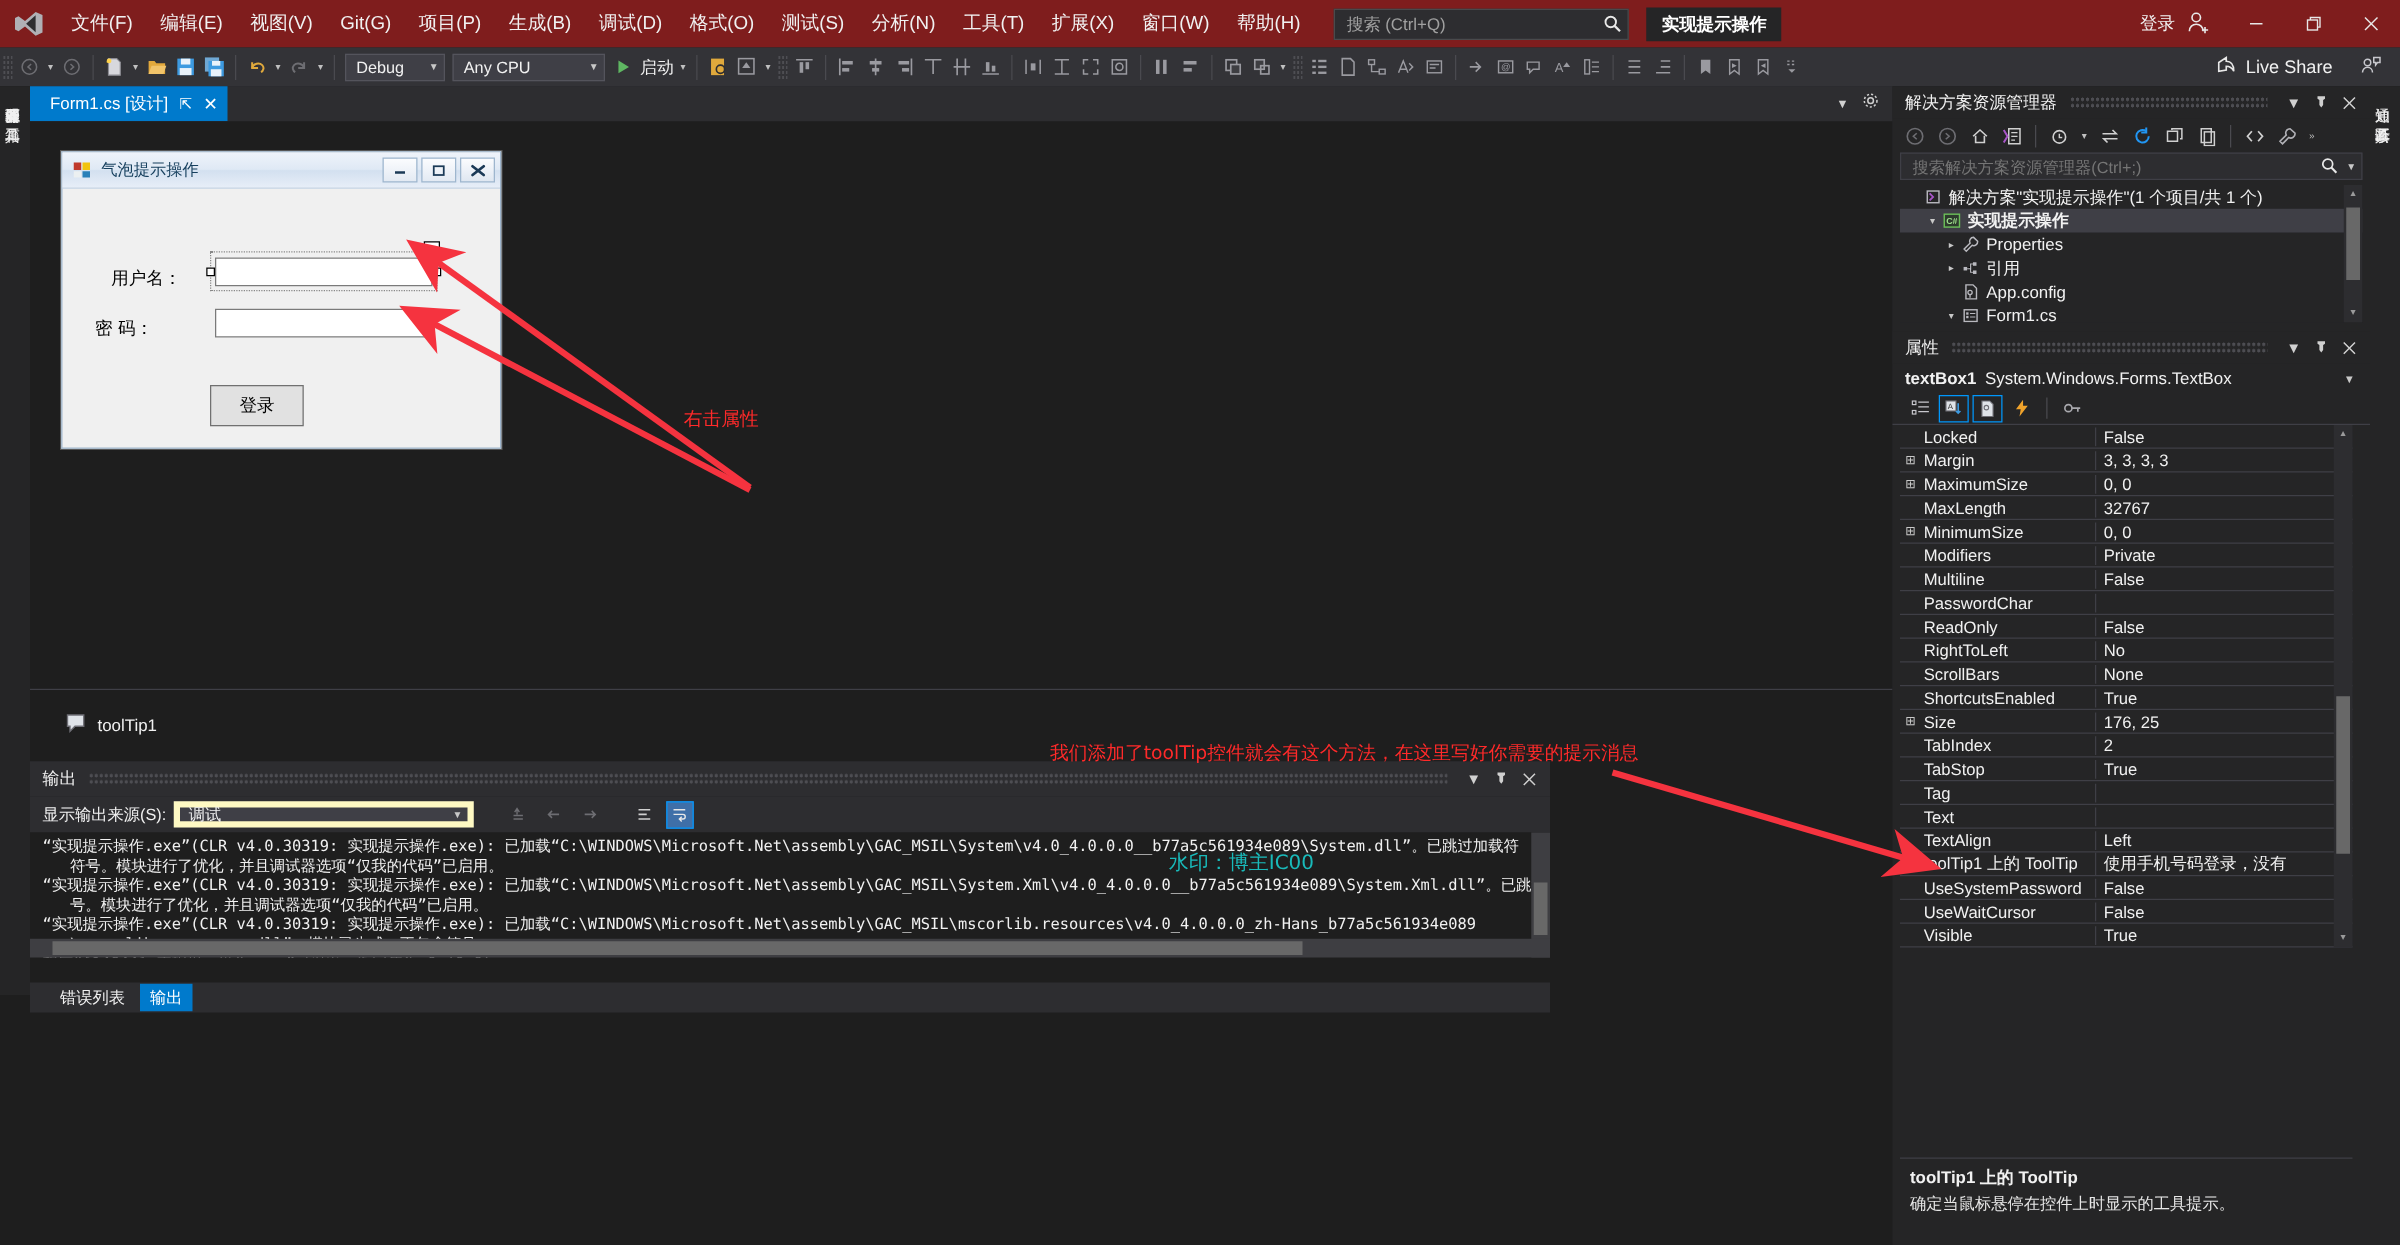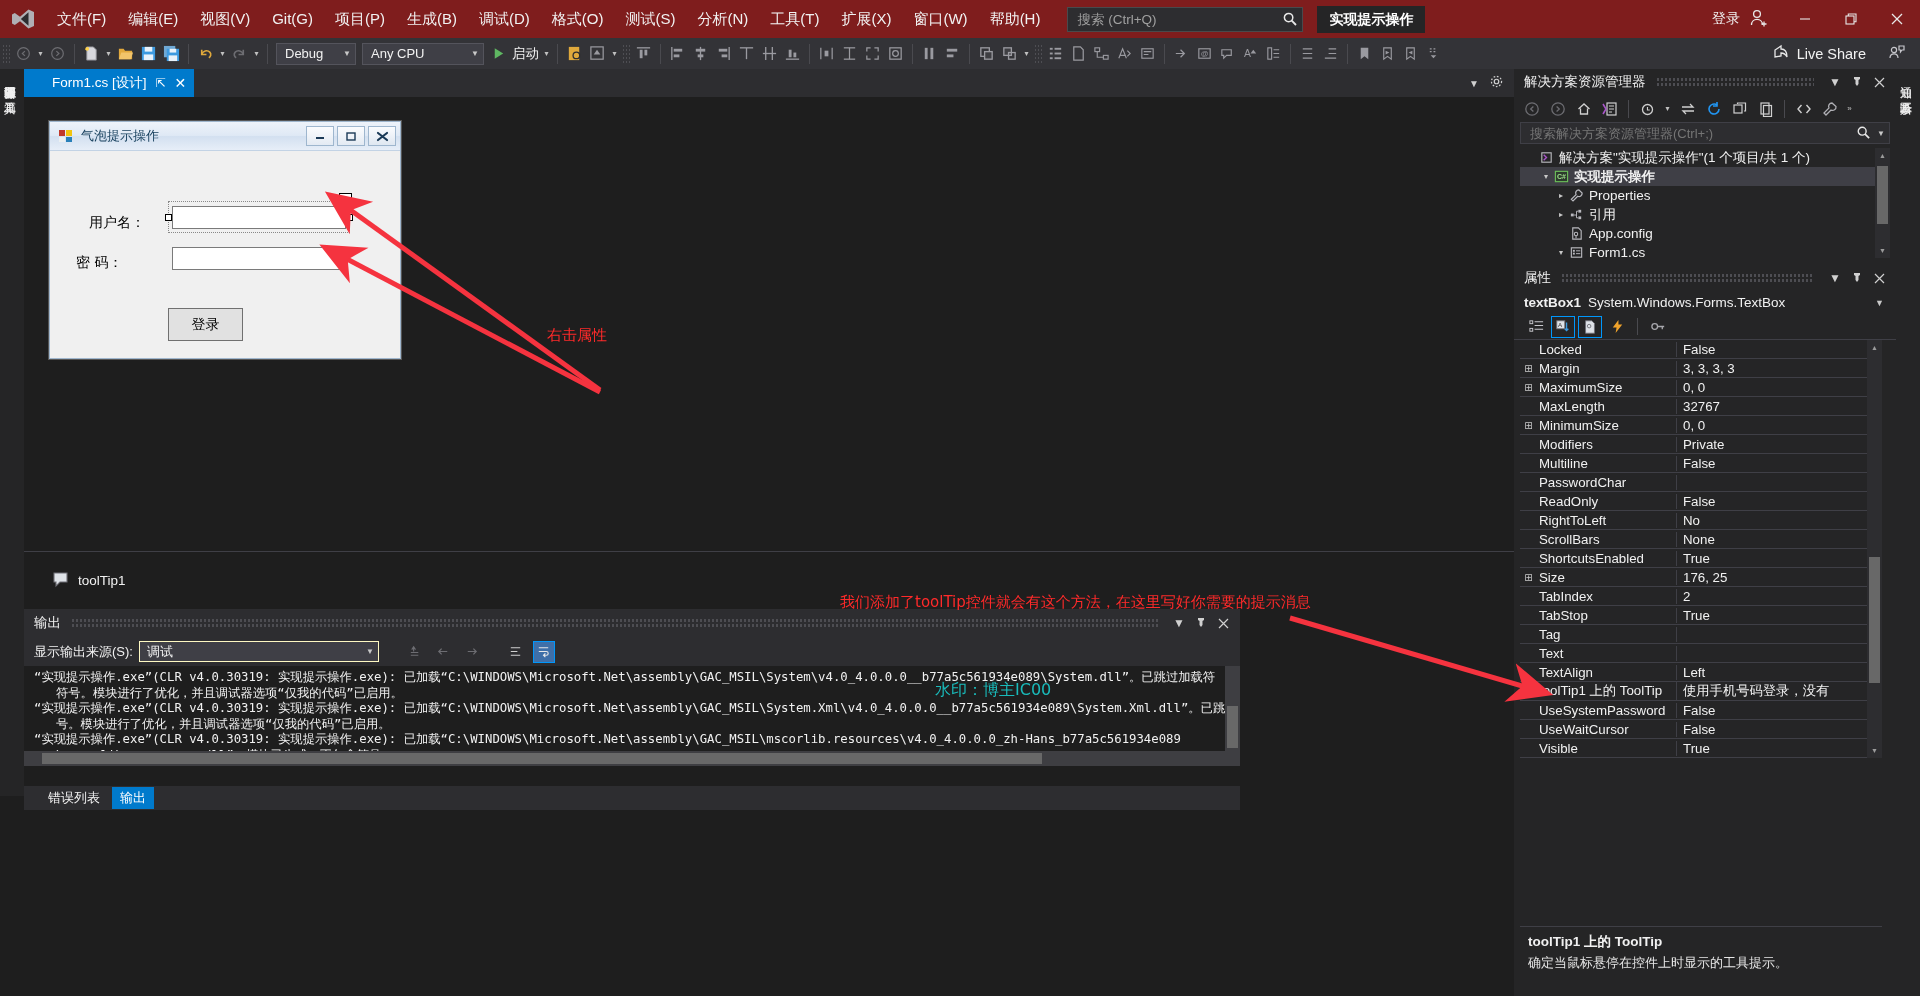--- a/index.html
+++ b/index.html
@@ -78,21 +78,21 @@
   #designer-area {
     position:absolute; left:24px; top:69px; width:1490px; height:540px;
     background:#2d2d30;
   }
   #tabstrip {
     position:absolute; left:0; top:0; width:1490px; height:28px;
     background:#2d2d30; display:flex; align-items:flex-end;
   }
   #doc-tab {
     height:28px; background:#007acc; color:#fff; font-size:13.5px;
-    display:flex; align-items:center; padding:0 8px 0 28px; gap:9px;
+    display:flex; align-items:center; padding:0 8px 0 16px; gap:9px;
   }
   #tab-pin { font-size:12px; color:#fff; }
   #tab-close { font-size:14px; color:#fff; }
   #tabstrip-right { margin-left:auto; display:flex; align-items:center; gap:10px; padding:0 10px 4px 0;}
   #designer-canvas {
     position:absolute; left:0; top:28px; width:1490px; height:512px;
     background:#1e1e1e;
   }
 
   
@@ -170,21 +170,21 @@
     background-image: radial-gradient(#4d4d52 40%, transparent 41%);
     background-size: 4px 5px; }
   .hdr-btn { width:22px; height:22px; display:flex; align-items:center; justify-content:center;
     color:#d0d0d0; font-size:12px; }
   #output-toolbar {
     position:absolute; left:0; top:28px; width:1216px; height:29px;
     background:#2d2d30; display:flex; align-items:center; padding-left:10px; gap:6px;
   }
   #src-label { font-size:13px; color:#f1f1f1; }
   #src-combo {
-    width:240px; height:21px; background:#3f3f46; border:1px solid #fef9c3;
+    width:240px; height:21px; background:#3f3f46; border:5px solid #fef9c3;
     display:flex; align-items:center; padding:0 4px 0 7px; font-size:13px; color:#f1f1f1;
   }
   #output-body {
     position:absolute; left:0; top:57px; width:1216px; height:100px;
     background:#1e1e1e; overflow:hidden; padding:4px 0 0 10px;
   }
   .out-line {
     font-family:"DejaVu Sans Mono","Liberation Mono",monospace;
     font-size:12.3px; color:#f1f1f1; white-space:nowrap; line-height:15.5px;
   }

